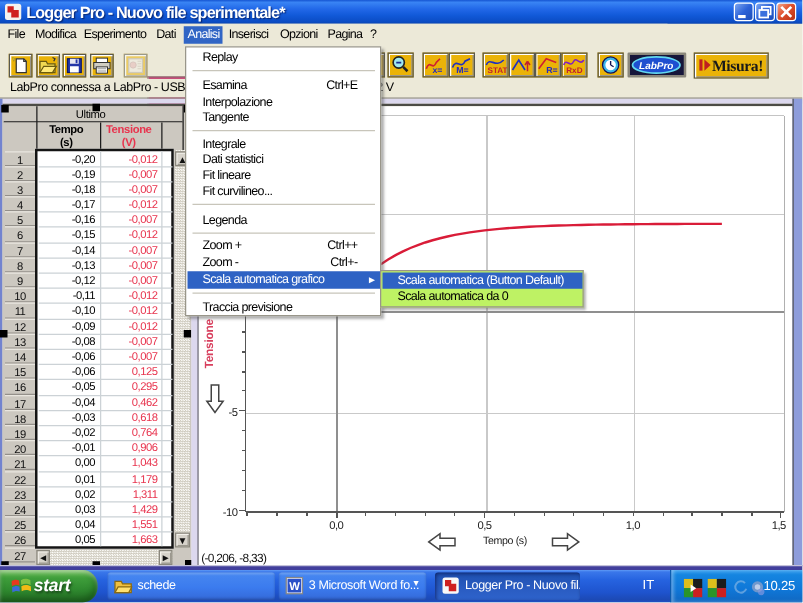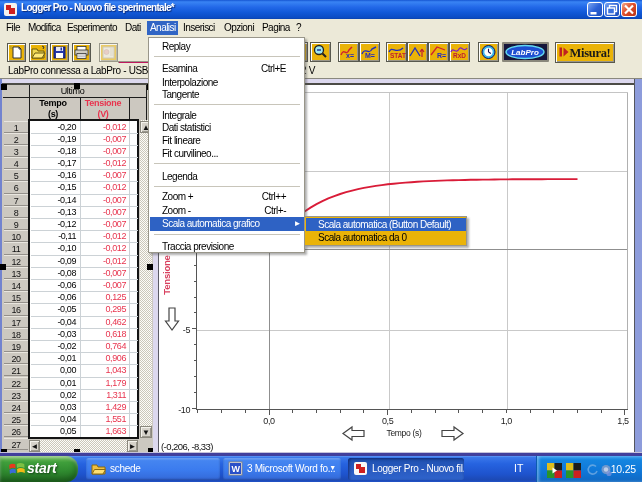--- a/index.html
+++ b/index.html
@@ -1,21 +1,21 @@
 <!DOCTYPE html>
 <html><head><meta charset="utf-8"><style>
 * { margin:0; padding:0; box-sizing:border-box; }
 html,body { width:642px; height:482px; overflow:hidden; }
 body { font-family:"Liberation Sans",sans-serif; position:relative; background:#ECE9D8; }
 .abs { position:absolute; }
 
 
 #title { left:0; top:0; width:642px; height:19px;
  background:linear-gradient(180deg,#1555d2 0%,#3984f4 10%,#2268e8 38%,#1159d8 65%,#0b4cc4 92%,#0a43ae 100%); }
-#title .txt { position:absolute; left:21px; top:2px; color:#fff; font-size:10px; font-weight:bold;
+#title .txt { position:absolute; left:21px; top:2px; color:#fff; font-size:13px; font-weight:bold;
  letter-spacing:-0.7px; text-shadow:1px 1px 1px rgba(0,0,40,.55); white-space:nowrap; }
 .tbtn { position:absolute; top:2px; width:16px; height:15px; border-radius:3px;
  border:1px solid #fff; overflow:hidden; }
 .tbtn svg { position:absolute; left:0; top:0; }
 .bblue { background:linear-gradient(135deg,#7ba5f0 0%,#2c62d8 50%,#1e4eb8 100%); }
 .bred  { background:linear-gradient(135deg,#f2a88c 0%,#e0502c 45%,#b83214 100%); }
 
 
 #menubar { left:0; top:19px; width:534px; height:17px; background:#ECE9D8; }
 .mb { position:absolute; top:2px; height:14px; line-height:14px; font-size:10px; letter-spacing:-0.55px; color:#000; }
@@ -69,21 +69,21 @@
 
 
 #menu { left:148px; top:37px; width:157px; height:216px; background:#fff;
  border:1px solid #99968a; box-shadow:2px 2px 2px rgba(80,80,80,.45); }
 .mi { position:absolute; left:1px; width:154px; height:13.5px; line-height:13.5px; padding-left:12px;
  font-size:10px; letter-spacing:-0.5px; color:#000; white-space:nowrap; }
 .mi.hl { background:#2e62c4; color:#fff; }
 .sc { position:absolute; right:18px; }
 .subarr { position:absolute; right:3px; font-size:8px; }
 .msep { position:absolute; left:5px; width:146px; height:1px; background:#c8c5ba; }
-#submenu { left:304px; top:215.5px; width:163px; height:30px; background:#eab308;
+#submenu { left:304px; top:215.5px; width:163px; height:30px; background:#bef264;
  border:1px solid #99968a; box-shadow:2px 2px 2px rgba(80,80,80,.45); }
 .smi { position:absolute; left:1px; width:160px; height:13.5px; line-height:13.5px; padding-left:12px;
  font-size:10px; letter-spacing:-0.5px; white-space:nowrap; }
 
 
 #taskbar { left:0; top:456px; width:642px; height:26px;
  background:linear-gradient(180deg,#5f9bf6 0%,#3a77ea 6%,#2663e0 30%,#1e53cd 70%,#1c49b4 92%,#2153c8 100%); }
 #startbtn { position:absolute; left:0; top:0; width:78px; height:26px; border-radius:0 12px 12px 0;
  background:linear-gradient(180deg,#71bf59 0%,#3f9e3b 25%,#2f8a2f 60%,#256e25 100%);
  box-shadow:inset -2px -3px 6px rgba(0,40,0,.4), inset 0 2px 3px rgba(255,255,255,.45); }

